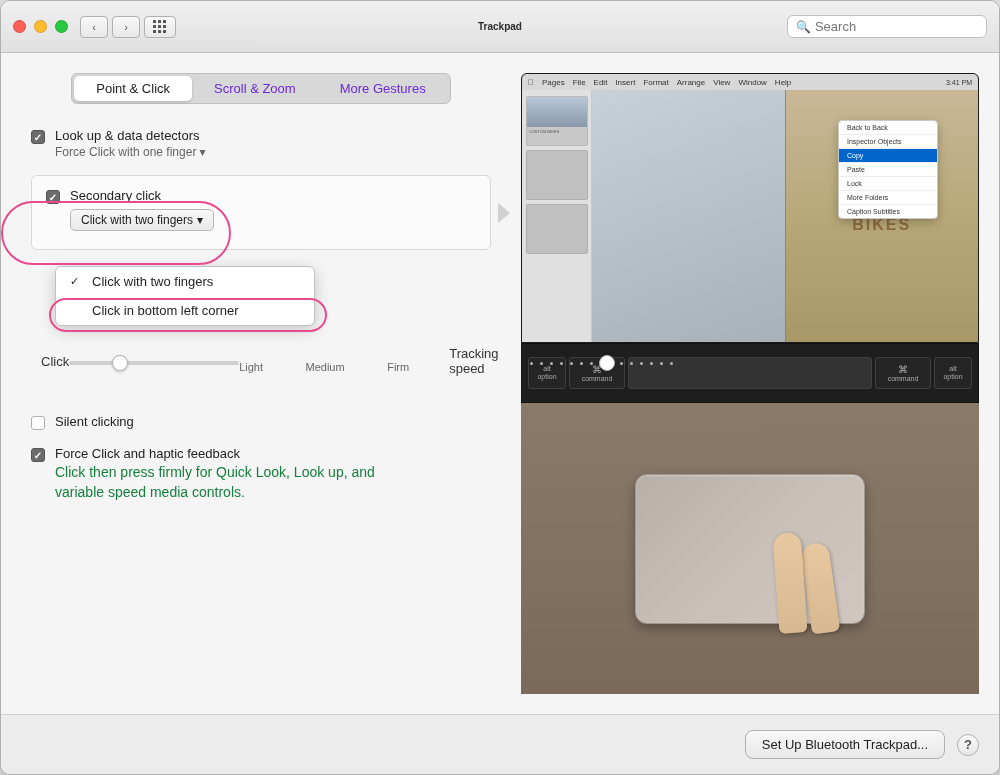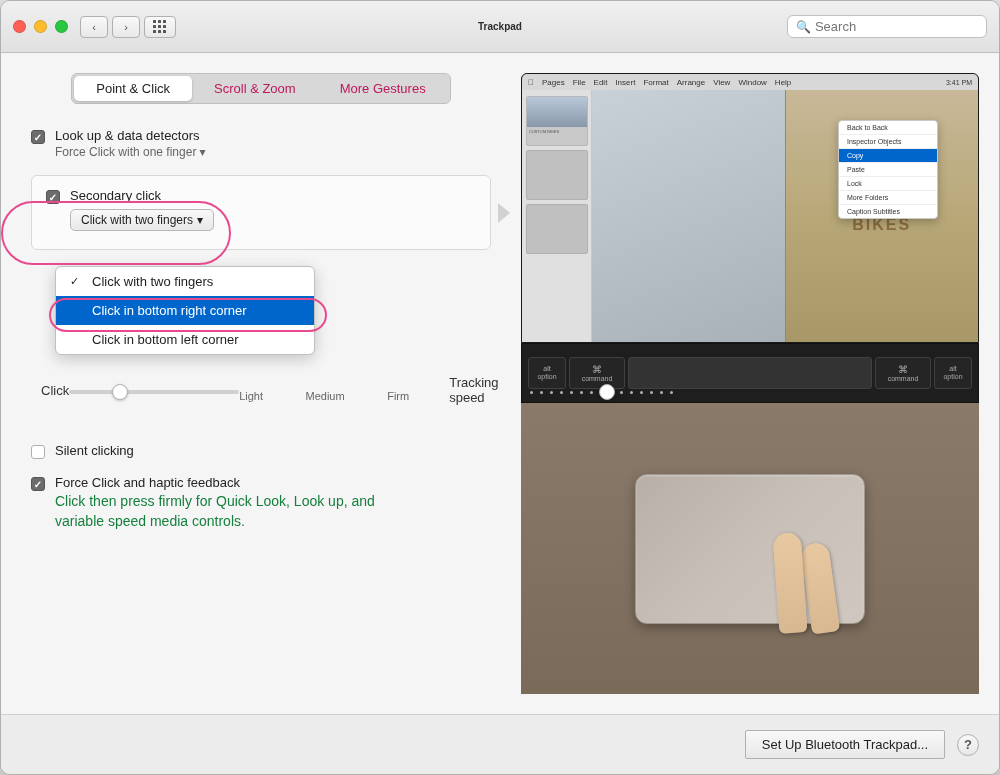--- a/index.html
+++ b/index.html
@@ -154,21 +154,21 @@
       border-radius: 6px;
       padding: 2px;
       border: 1px solid #c0c0c0;
     }
     .tab {
       padding: 5px 22px;
       border-radius: 5px;
       font-size: 13px;
       font-weight: 500;
       cursor: pointer;
-      color: #be185d;
+      color: #6d28d9;
       white-space: nowrap;
     }
     .tab.active {
       background: white;
       color: #222;
       box-shadow: 0 1px 3px rgba(0,0,0,0.2);
     }
 
     
     .setting-row {
@@ -349,21 +349,21 @@
       display: flex;
       align-items: center;
       justify-content: flex-end;
       padding: 0 20px;
       gap: 12px;
       flex-shrink: 0;
     }
     .setup-btn {
       background: linear-gradient(to bottom, #f8f8f8, #e8e8e8);
       border: 1px solid #b0b0b0;
-      border-radius: 2px;
+      border-radius: 8px;
       padding: 6px 16px;
       font-size: 13px;
       color: #222;
       cursor: pointer;
     }
     .help-btn {
       width: 22px;
       height: 22px;
       border-radius: 50%;
       background: linear-gradient(to bottom, #f8f8f8, #e8e8e8);
@@ -460,24 +460,20 @@
 
         <div style="position:relative; margin-left:24px; z-index:15;">
 
           <div style="position:absolute; left:-6px; top:32px; width:278px; height:34px; border:2.5px solid #e84a8f; border-radius:17px; pointer-events:none; z-index:25;"></div>
 
           <div class="dropdown-menu">
             <div class="dropdown-item">
               <span class="checkmark">✓</span>
               <span>Click with two fingers</span>
             </div>
-            <div class="dropdown-item highlighted">
-              <span class="checkmark"></span>
-              <span>Click in bottom right corner</span>
-            </div>
             <div class="dropdown-item">
               <span class="checkmark"></span>
               <span>Click in bottom left corner</span>
             </div>
           </div>
         </div>
       </div>
 
       <div class="sliders-section">
 

